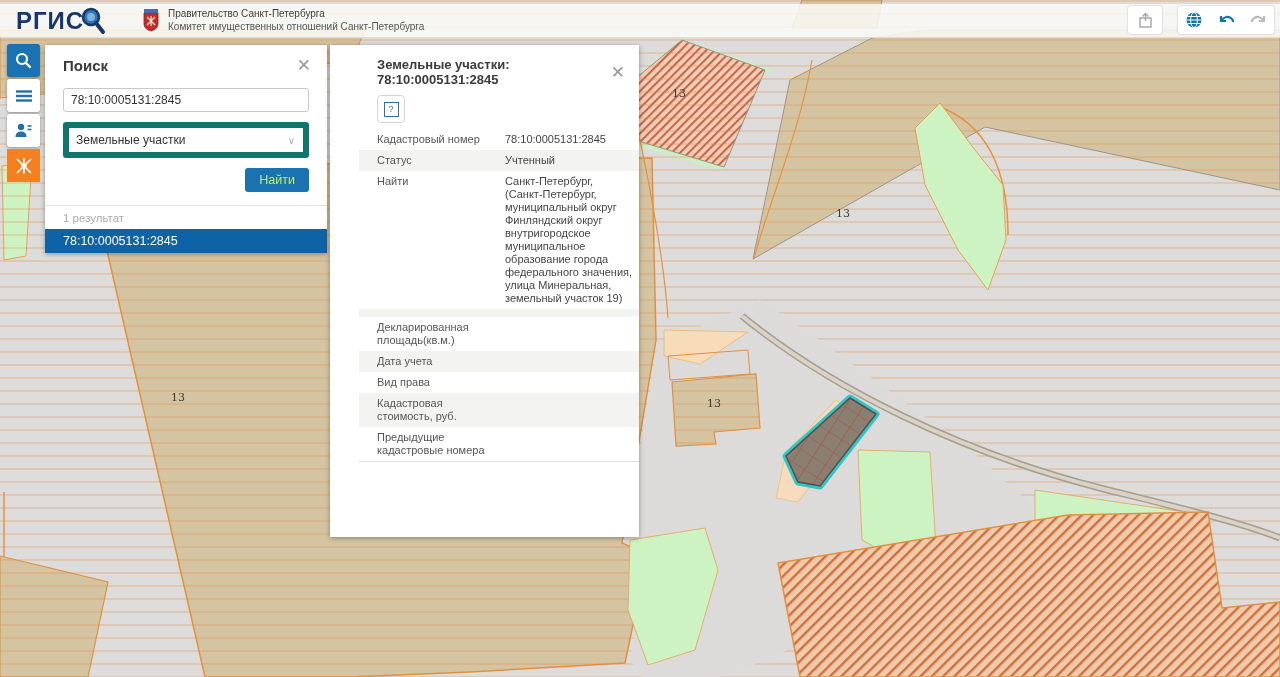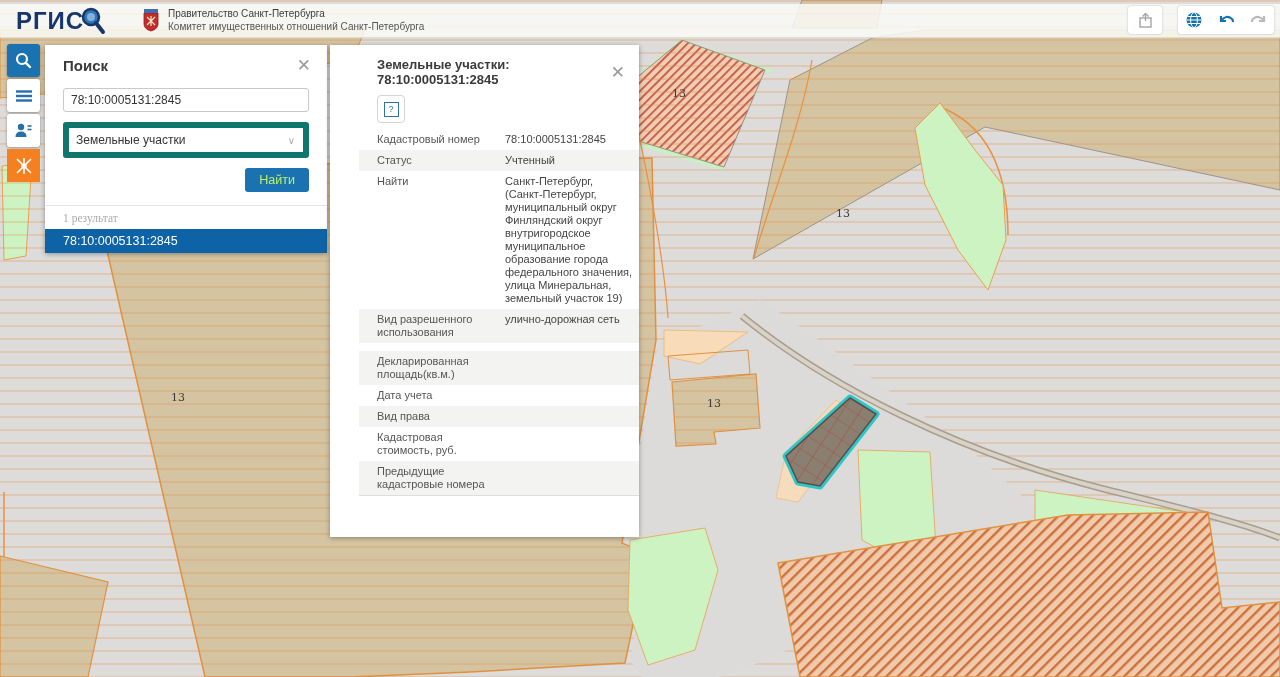--- a/index.html
+++ b/index.html
@@ -58,21 +58,21 @@
     position:relative;height:24px;border:6px solid #0f766e;border-radius:3px;background:#fff;
     font-size:12px;color:#333;display:flex;align-items:center;padding:0 7px;cursor:pointer;
   }
   .select-box .chev{position:absolute;right:8px;color:#aaa;font-size:10px;}
   .btn-row{display:flex;justify-content:flex-end;margin:10px 18px 0 18px;}
   .primary-btn{
     background:var(--accent,#1a72b0);color:#bef264;font-size:12.5px;border:none;border-radius:3px;
     padding:5px 14px;cursor:pointer;font-family:"Liberation Sans",sans-serif;
   }
   .divider{border-top:1px solid #e4e4e4;margin-top:13px;}
-  .result-count{color:#ababab;font-size:11.5px;padding:6px 32px 5px 18px;font-family:Liberation Serif, serif;}
+  .result-count{color:#ababab;font-size:11.5px;padding:6px 32px 5px 18px;}
   .result-row{
     background:var(--selected-row,#0d63a5);color:#fff;font-size:12.5px;height:24px;
     display:flex;align-items:center;padding-left:18px;cursor:pointer;
   }
   
   #info-panel{
     position:absolute;left:330px;top:45px;width:280px;height:492px;z-index:20;background:#fff;
     box-shadow:0 1px 5px rgba(0,0,0,.35);overflow:hidden;padding-left:29px;
   }
   #info-panel .panel-head{padding:12px 14px 2px 18px;}
@@ -291,24 +291,20 @@
   <div class="attr-row">
     <div class="attr-label">Статус</div>
     <div class="attr-value">Учтенный</div>
   </div>
 
   <div class="attr-row">
     <div class="attr-label">Найти</div>
     <div class="attr-value">Санкт-Петербург, (Санкт-Петербург, муниципальный округ Финляндский округ внутригородское муниципальное образование города федерального значения, улица Минеральная, земельный участок 19)</div>
   </div>
 
-  <div class="attr-row">
-    <div class="attr-label">Вид разрешенного использования</div>
-    <div class="attr-value">улично-дорожная сеть</div>
-  </div>
 
   <div class="attr-row">
     <div class="attr-value"></div>
   </div>
 
 
   <div class="attr-row">
     <div class="attr-label">Декларированная площадь(кв.м.)</div>
     <div class="attr-value"></div>
   </div>

